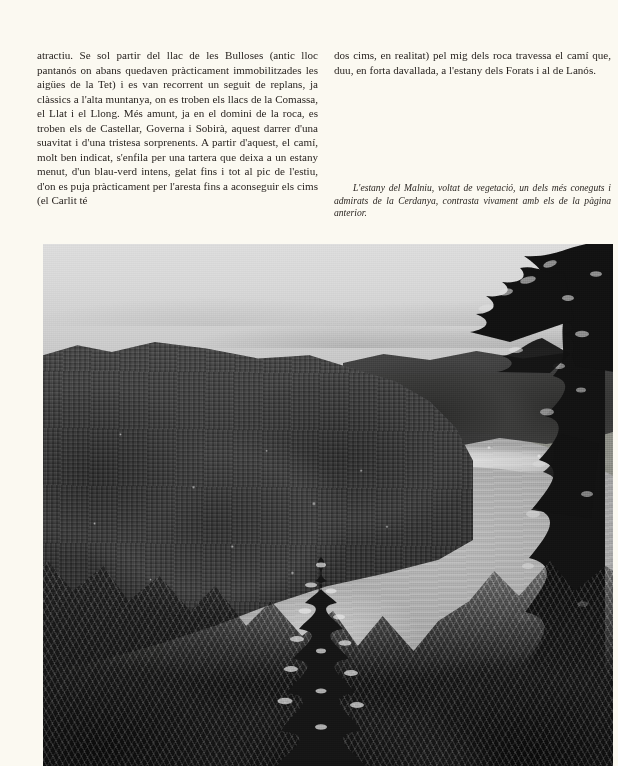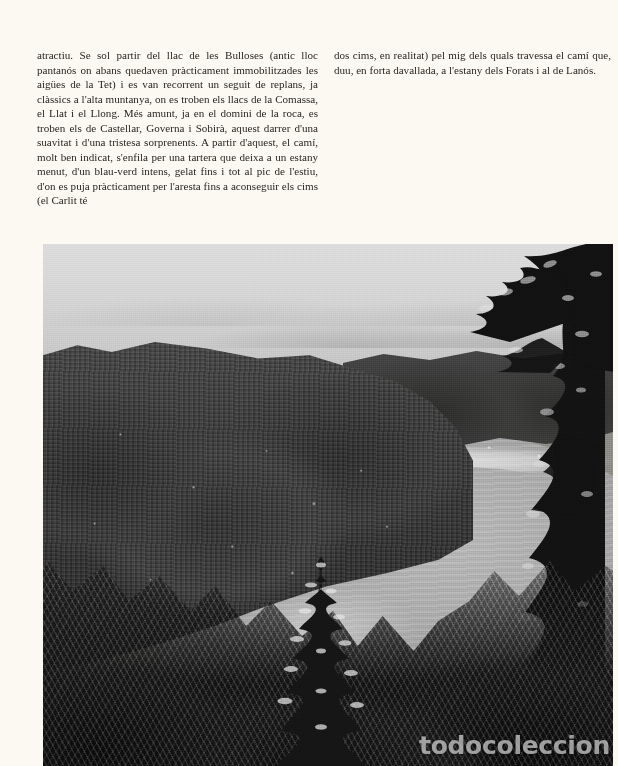--- a/index.html
+++ b/index.html
@@ -331,23 +331,24 @@
 
 <div class="page">
 
   <div class="columns">
 
     <div class="col col-left">
       <p>atractiu. Se sol partir del llac de les Bulloses (antic lloc pantanós on abans quedaven pràcticament immobilitzades les aigües de la Tet) i es van recorrent un seguit de replans, ja clàssics a l'alta muntanya, on es troben els llacs de la Comassa, el Llat i el Llong. Més amunt, ja en el domini de la roca, es troben els de Castellar, Governa i Sobirà, aquest darrer d'una suavitat i d'una tristesa sorprenents. A partir d'aquest, el camí, molt ben indicat, s'enfila per una tartera que deixa a un estany menut, d'un blau-verd intens, gelat fins i tot al pic de l'estiu, d'on es puja pràcticament per l'aresta fins a aconseguir els cims (el Carlit té</p>
     </div>
 
     <div class="col col-right">
-      <p>dos cims, en realitat) pel mig dels quals travessa el camí que, duu, en forta davallada, a l'estany dels Forats i al de Lanós.</p>
+      <p>dos cims, en realitat) pel mig dels roca travessa el camí que, duu, en forta davallada, a l'estany dels Forats i al de Lanós.</p>
     </div>
 
+    <div class="caption">L'estany del Malniu, voltat de vegetació, un dels més coneguts i admirats de la Cerdanya, contrasta vivament amb els de la pàgina anterior.</div>
   </div>
 
   <div class="photo">
     <div class="photo-inner">
 
       <div class="sky"></div>
       <div class="ridge ridge1"></div>
       <div class="ridge ridge2"></div>
       <div class="hill-left"></div>
 
@@ -447,15 +448,14 @@
             <ellipse cx="60" cy="176" rx="6" ry="2.8"></ellipse>
           </g>
         </svg>
       </div>
 
       <div class="grain"></div>
       <div class="vignette"></div>
     </div>
   </div>
 
-  <div class="watermark">todocoleccion</div>
 
 </div>
 
 </body></html>

